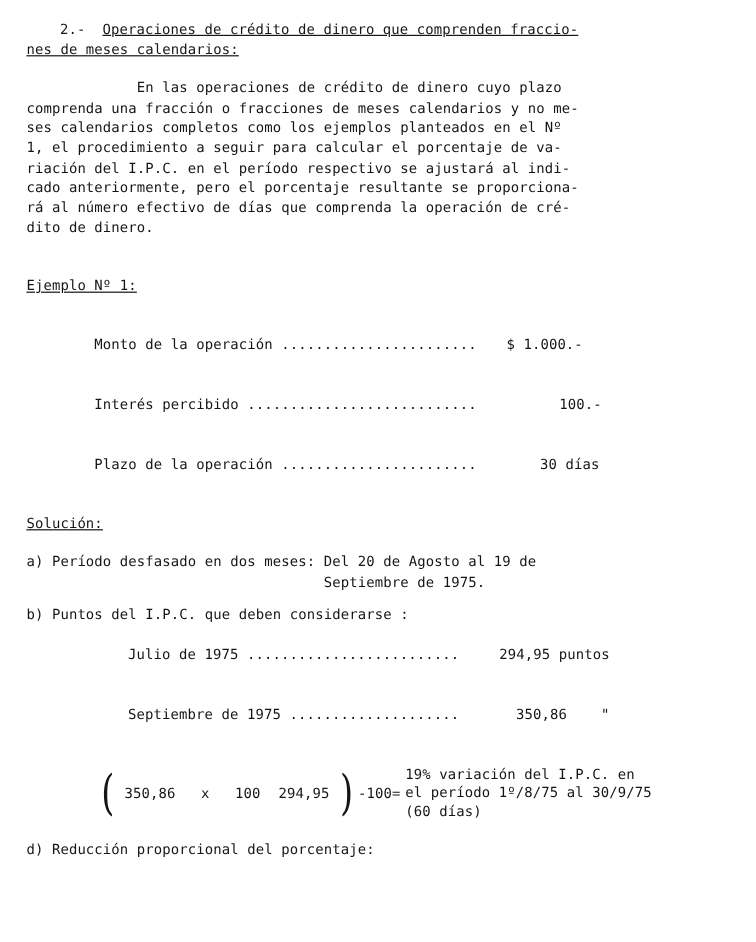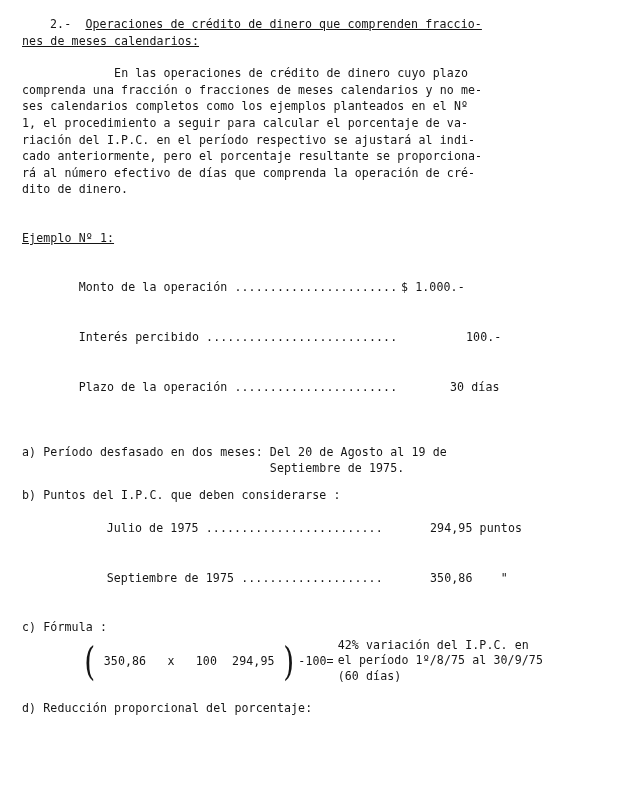--- a/index.html
+++ b/index.html
@@ -109,67 +109,67 @@
 
 
     <div class="gap-m"></div>
 
     <div class="line u">Ejemplo Nº 1:</div>
 
     <div class="gap-m"></div>
 
     <div>
       <div class="ex-row" style="position:relative;">
-        <span>Monto de la operación</span><span> .......................</span><span style="position:absolute;left:379px;">$ 1.000.-</span>
+        <span>Monto de la operación</span><span> .......................</span><span style="position:absolute;left:400px;">$ 1.000.-</span>
       </div>
       <div class="ex-row" style="position:relative;">
         <span>Interés percibido</span><span> ...........................</span><span style="position:absolute;left:444px;">100.-</span>
       </div>
       <div class="ex-row" style="position:relative;">
         <span>Plazo de la operación</span><span> .......................</span><span style="position:absolute;left:428px;">30 días</span>
       </div>
     </div>
 
     <div class="gap-m"></div>
 
+    <div class="line u">Solución:</div>
 
     <div class="gap-m"></div>
 
     <div>
       <div class="sol-item">a) Período desfasado en dos meses: Del 20 de Agosto al 19 de</div>
       <div class="sol-item">                                   Septiembre de 1975.</div>
     </div>
 
     <div class="gap-s"></div>
 
     <div>
       <div class="sol-item">b) Puntos del I.P.C. que deben considerarse :</div>
       <div class="sol-sub" style="position:relative;">
-        <span>Julio de 1975</span><span> .........................</span><span style="position:absolute;left:408px;">294,95 puntos</span>
+        <span>Julio de 1975</span><span> .........................</span><span style="position:absolute;left:394px;">294,95 puntos</span>
       </div>
       <div class="sol-sub" style="position:relative;">
         <span>Septiembre de 1975</span><span> ....................</span><span style="position:absolute;left:408px;">350,86    "</span>
       </div>
     </div>
 
     <div class="gap-m"></div>
 
     <div>
-      <div class="sol-item">c) Fórmula :</div>
       <div class="formula-wrap">
         <span class="paren">(</span>
         <span class="frac">
           <span class="num">350,86   x   100</span>
           <span class="bar"></span>
           <span class="den">294,95</span>
         </span>
         <span class="paren">)</span>
         <span class="formula-tail">-100=</span>
         <span class="formula-rhs">
-          <div>42% variación del I.P.C. en</div>
+          <div>19% variación del I.P.C. en</div>
           <div>el período 1º/8/75 al 30/9/75</div>
           <div>(60 días)</div>
         </span>
       </div>
     </div>
 
     <div class="gap-m"></div>
 
     <div>
       <div class="sol-item">d) Reducción proporcional del porcentaje:</div>

